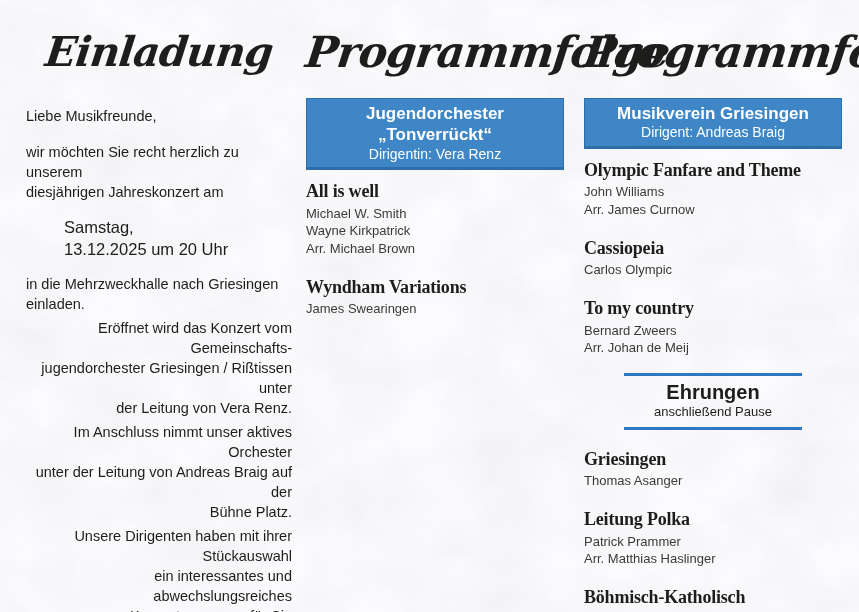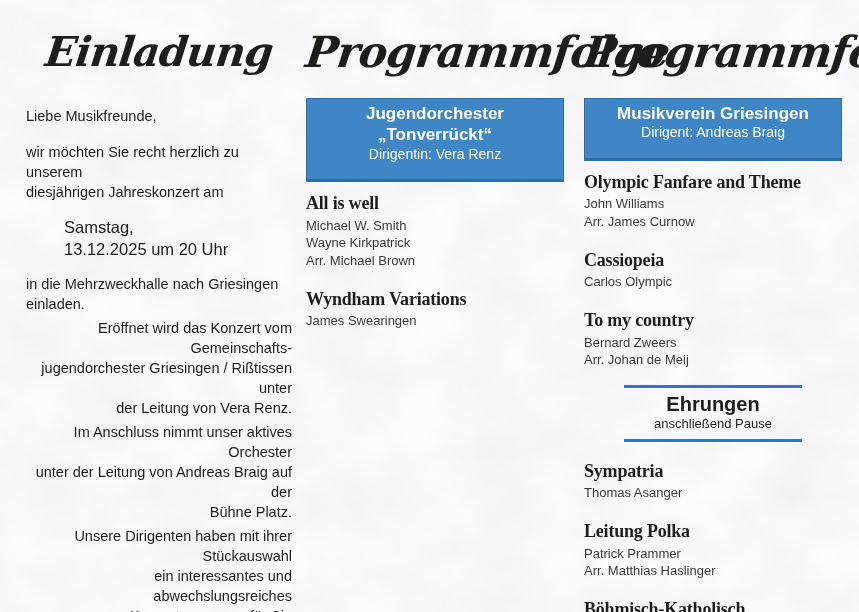--- a/index.html
+++ b/index.html
@@ -65,21 +65,21 @@
   .venue{margin-top:13px;}
   .para{margin-top:4px;text-align:right;}
 
   .banner{
     margin-top:16px;
     background:var(--banner-blue);
     border:1px solid var(--banner-blue-dark);
     border-bottom-width:3px;
     text-align:center;
     color:#ffffff;
-    padding:4px 2px 16px;
+    padding:4px 2px 4px;
   }
   .banner-title{
     font-weight:bold;
     font-size:17px;
     line-height:1.25;
   }
   .banner-subtitle{
     font-size:14px;
     line-height:1.25;
   }
@@ -197,21 +197,21 @@
       <div class="piece-credits">Bernard Zweers
 Arr. Johan de Meij</div>
     </div>
 
     <div class="break-block">
       <div class="break-title">Ehrungen</div>
       <div class="break-subtitle">anschließend Pause</div>
     </div>
 
     <div class="piece">
-      <div class="piece-title">Sympatria</div>
+      <div class="piece-title">Griesingen</div>
       <div class="piece-credits">Thomas Asanger</div>
     </div>
     <div class="piece">
       <div class="piece-title">Leitung Polka</div>
       <div class="piece-credits">Patrick Prammer
 Arr. Matthias Haslinger</div>
     </div>
     <div class="piece">
       <div class="piece-title">Böhmisch-Katholisch</div>
       <div class="piece-credits">Reini Schäfer

